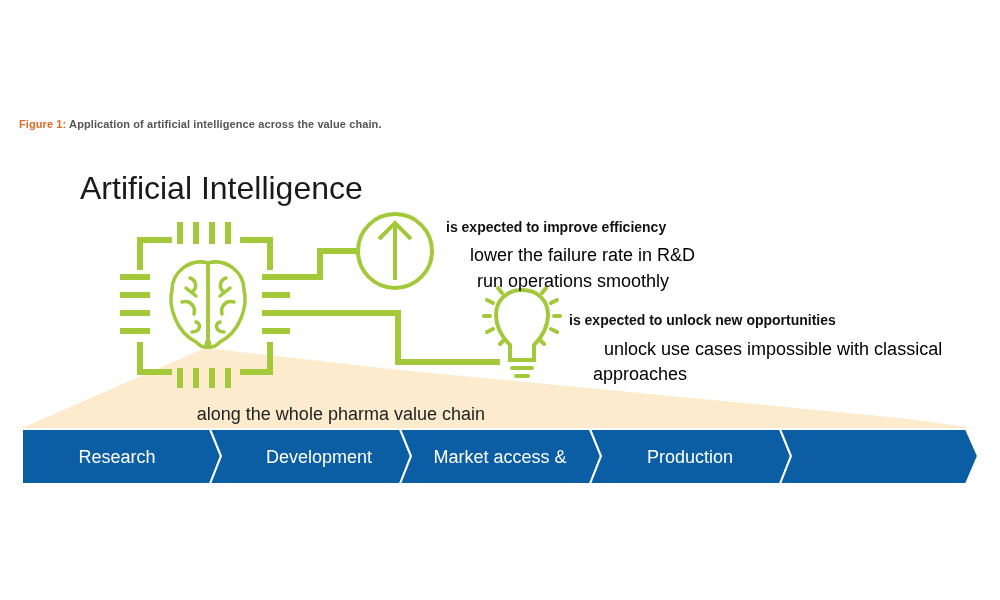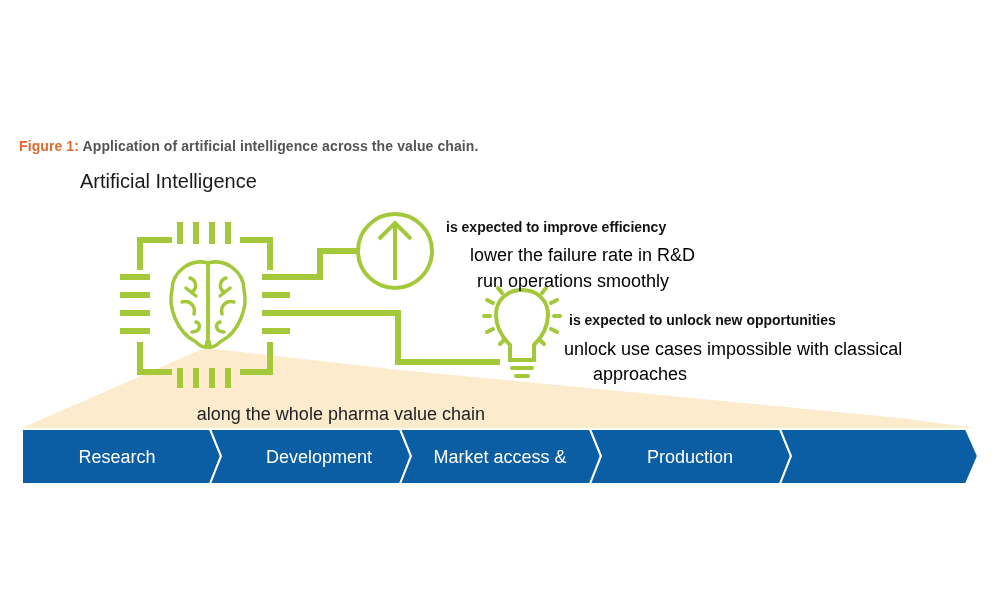--- a/index.html
+++ b/index.html
@@ -1,19 +1,19 @@
 <!DOCTYPE html>
 <html><head>
 <meta charset="utf-8">
 <style>
   html, body { margin:0; padding:0; background:#ffffff; }
   body { width:1000px; height:600px; position:relative; overflow:hidden; font-family:"Liberation Sans", sans-serif; }
-  .caption { position:absolute; left:19px; top:118px; font-size:14px; font-weight:bold; color:#555555; letter-spacing:0.1px;margin-top:20px; }
+  .caption { position:absolute; left:19px; top:118px; font-size:11px; font-weight:bold; color:#555555; letter-spacing:0.1px; }
   .caption .lbl { color:#e06a2c; }
-  .ai-title { position:absolute; left:80px; top:170px; font-size:20px; color:#1a1a1a; }
+  .ai-title { position:absolute; left:80px; top:170px; font-size:32px; color:#1a1a1a; }
   svg.art { position:absolute; left:0; top:0; }
   .h1 { position:absolute; font-size:14px; font-weight:bold; color:#111; }
   .t { position:absolute; font-size:18px; color:#000000;margin-left:24px; }
   .chain-label { position:absolute; left:0; top:404px; width:485px; text-align:right; font-size:18px; color:#222; }
   .step { position:absolute; top:429px; height:55px; display:flex; align-items:center; justify-content:center; text-align:center; color:#ffffff; font-size:18px; line-height:22px; }
 </style>
 </head>
 <body>
 
 <div class="caption">
@@ -93,21 +93,21 @@
     <polygon points="590,429 780,429 791,456 780,484 590,484 601,456"></polygon>
     <polygon points="780,429 966,429 978,456 966,484 780,484 791,456"></polygon>
   </g>
 </svg>
 
 <div class="h1" style="left:446px; top:219px;">is expected to improve efficiency</div>
 <div class="t" style="left:446px; top:245px;">lower the failure rate in R&amp;D</div>
 <div class="t" style="left:453px; top:271px;">run operations smoothly</div>
 
 <div class="h1" style="left:569px; top:312px;text-align:center;">is expected to unlock new opportunities</div>
-<div class="t" style="left:540px; top:339px;">unlock use cases impossible with classical</div>
+<div class="t" style="left:580px; top:339px;">unlock use cases impossible with classical</div>
 <div class="t" style="left:569px; top:364px;">approaches</div>
 
 <div class="chain-label">along the whole pharma value chain</div>
 
 <div class="step" style="left:22px; width:190px;">
   <span>Research</span>
 </div>
 <div class="step" style="left:224px; width:190px;">
   <span>Development</span>
 </div>

